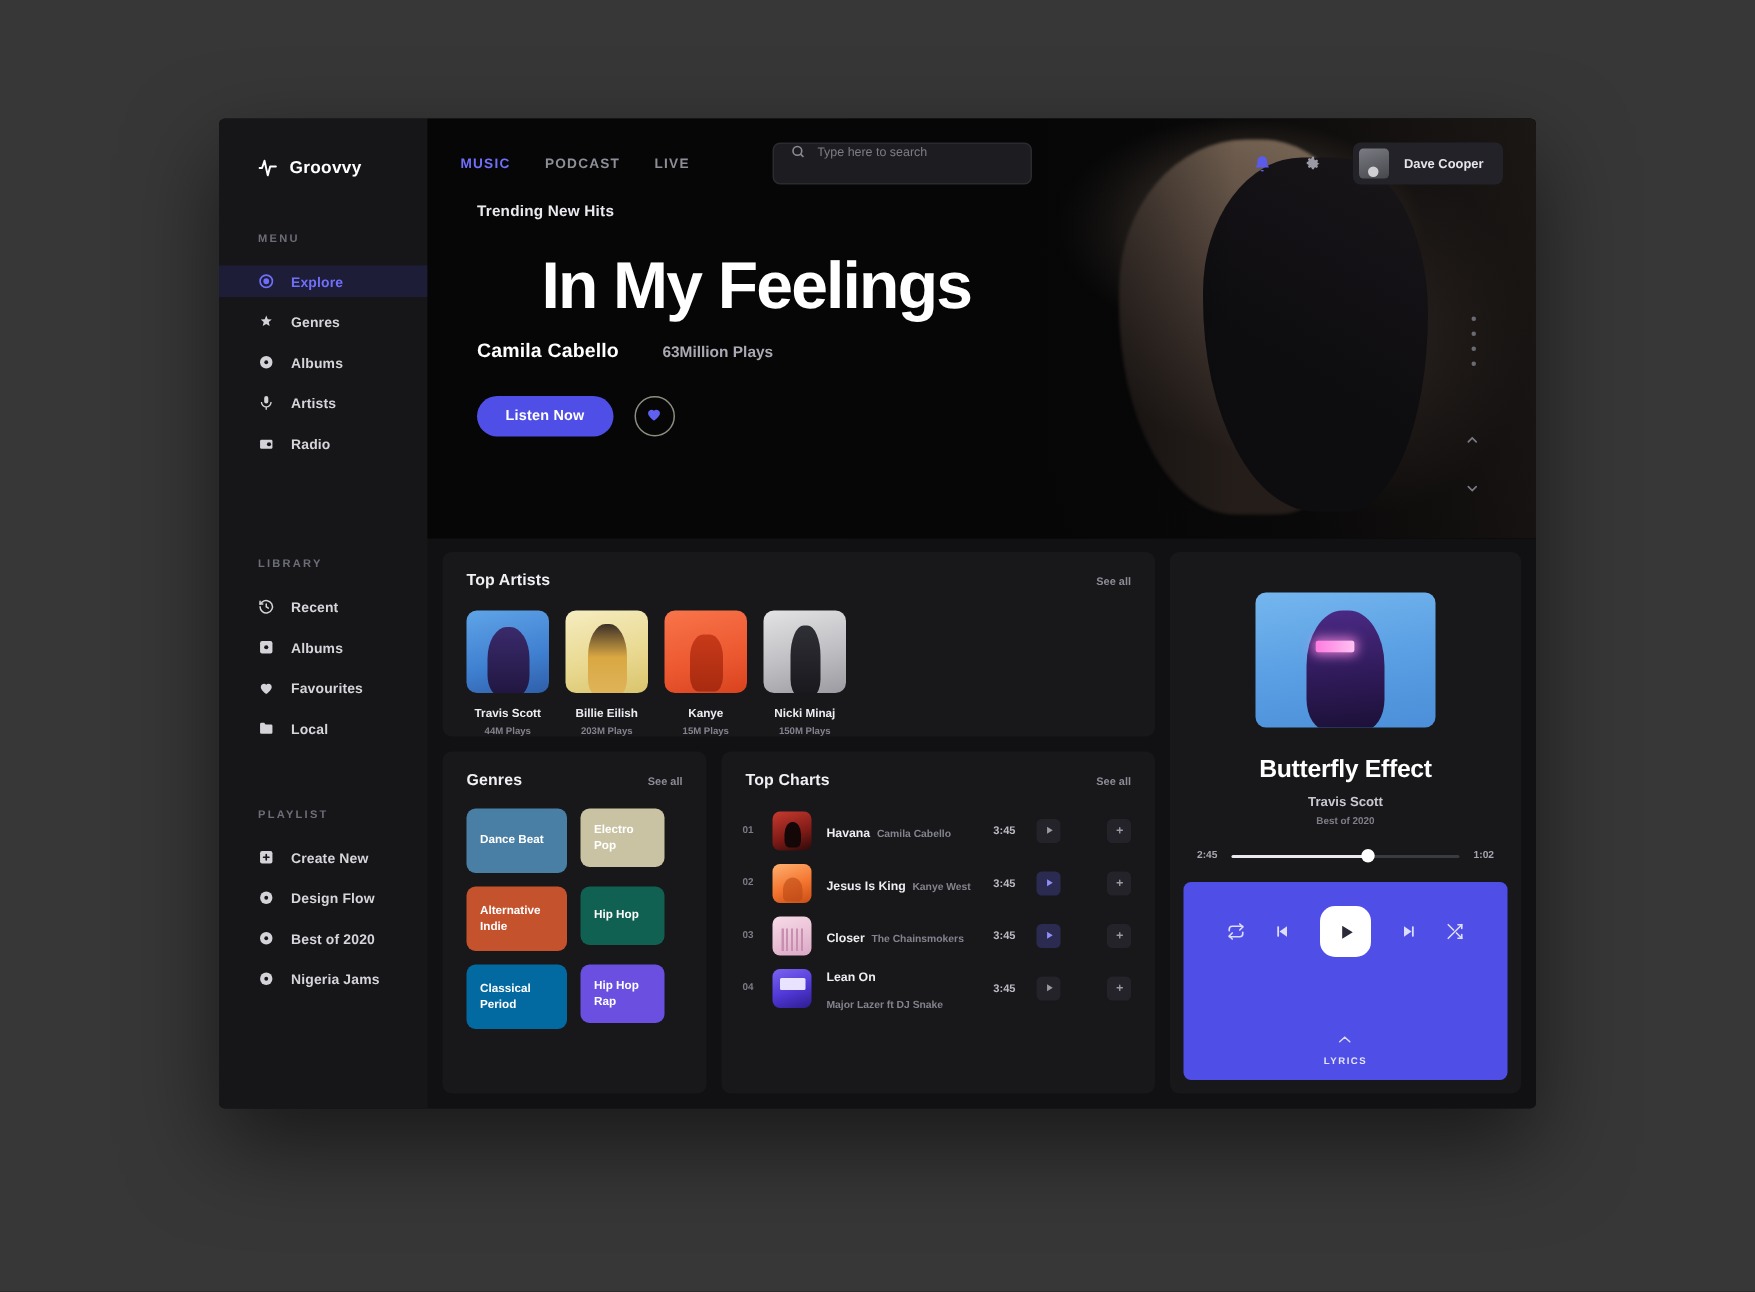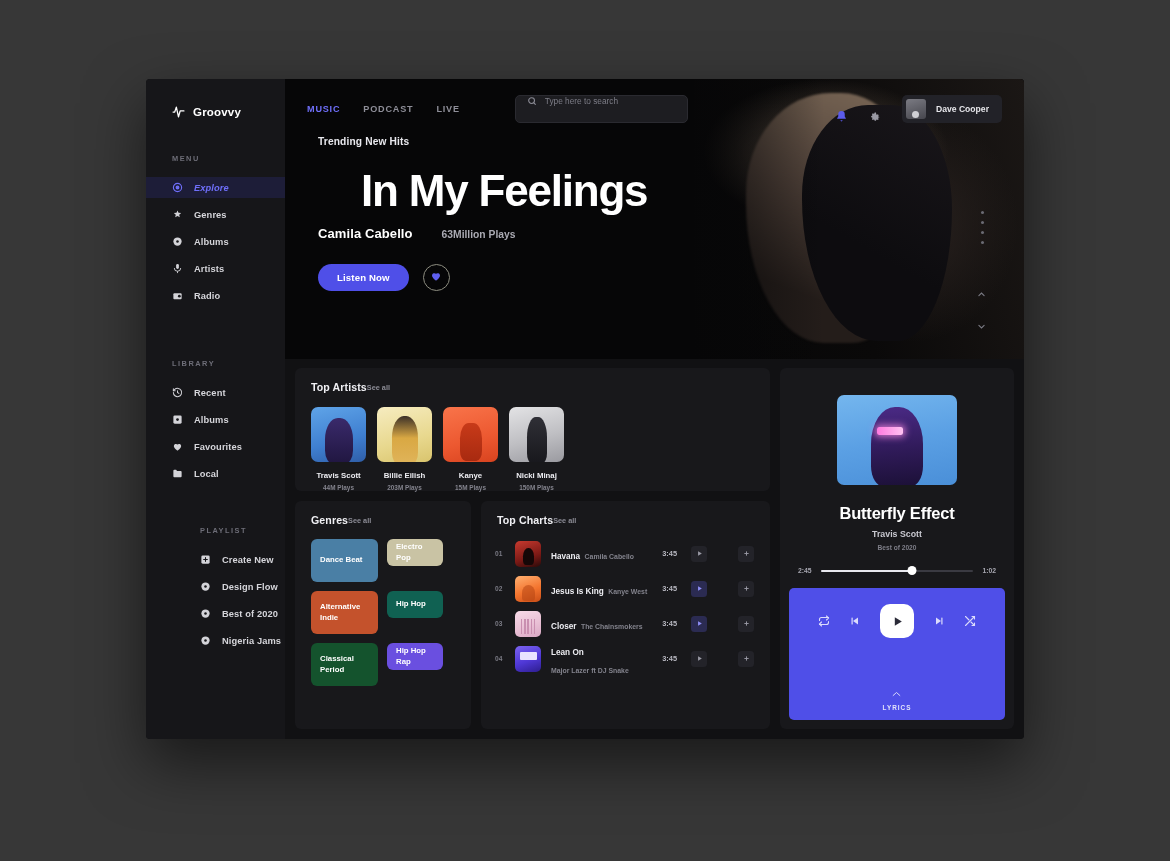--- a/index.html
+++ b/index.html
@@ -25,35 +25,35 @@
     background: #161619;
     padding: 22px 0 0 0;
     position: relative;
     display: flex; flex-direction: column;
   }
   .brand { display: flex; align-items: center; gap: 8px; padding: 4px 0 0 26px; }
   .brand-mark { width: 13px; height: 13px; color: #fff; display:flex; align-items:center; justify-content:center;}
   .brand-name { color: #fff; font-size: 11.5px; font-weight: 700; letter-spacing: .2px; }
 
   .nav-group { margin-top: 36px; }
-  .nav-group.lib { margin-top: 47px; }
-  .nav-group.pl { margin-top: 36px; padding-left: 28px; }
+  .nav-group.lib { margin-top: 59px; }
+  .nav-group.pl { margin-top: 36px; }
   .group-title {
     color: #6d6d77; font-size: 7.4px; font-weight: 700;
     letter-spacing: 1.5px; padding-left: 26px; margin-bottom: 14px;
   }
   .nav-item {
     display: flex; align-items: center; gap: 11px;
     height: 21px; padding-left: 26px; margin-bottom: 6px;
     position: relative; cursor: pointer;
   }
   .nav-item .ico { width: 11px; height: 11px; flex: 0 0 11px; display:flex; align-items:center; justify-content:center; color:#d3d3d8; }
   .nav-item .lbl { color: #d5d5da; font-size: 9.3px; font-weight: 600; letter-spacing: .1px; white-space: nowrap;}
   .nav-item.active { background: rgba(62,62,180,.20); }
-  .nav-item.active .lbl { color: #6f6ffa; font-style: italic; }
+  .nav-item.active .lbl { color: #6f6ffa; }
   .nav-item.active .ico { color: #6f6ffa; }
   .nav-item.active::after {
     content:""; position:absolute; right:-4px; top:-1px;
     width: 2.5px; height: 23px; background: #8a8aff; border-radius: 2px;
   }
 
   .device {
     margin: auto 0 22px 0;
     width: 103px; margin-left: 20px;
     background: #212125; border-radius: 5px;
@@ -143,41 +143,41 @@
     margin-left: 55px; width: 173px; height: 28px; border-radius: 5px;
     background:#1d1d21; border:1px solid #2a2a30;
     display:flex; align-items:flex-start; gap:8px; padding: 0 11px; cursor:text;
   }
   .search .ico { color:#8b8b95; display:flex;}
   .search input {
     background:transparent; border:none; outline:none; color:#cfcfd6;
     font-size:8.3px; font-family:"Liberation Sans", sans-serif; width:100%;
   }
   .search input::placeholder { color:#7d7d87;}
-  .top-right { margin-left:auto; display:flex; align-items:flex-end; gap: 21px;}
+  .top-right { margin-left:auto; display:flex; align-items:center; gap: 21px;}
   .icon-btn { color:#9a9aa4; cursor:pointer; display:flex; align-items:center;}
   .bell { color:#5b5bea; }
   .user-chip {
     display:flex; align-items:center; gap:10px;
     background:#222228; border-radius:5px; padding: 4px 13px 4px 4px; cursor:pointer;
   }
   .avatar {
     width:20px; height:20px; border-radius:3px; flex:0 0 20px;
     background: linear-gradient(160deg,#7b7b83 0%,#46464d 100%);
     display:flex; align-items:flex-end; justify-content:center; overflow:hidden;
   }
   .avatar .head { width:7px; height:7px; border-radius:50%; background:#cfcfd4; margin-bottom:1px;}
   .user-name { color:#e6e6ea; font-size:8.6px; font-weight:700;}
 
   
   .content { flex:1; padding: 9px 10px 10px 10px; display:flex; gap:10px; min-height:0;}
   .col-left { flex:1; display:flex; flex-direction:column; gap:10px; min-width:0;}
   .row-bottom { display:flex; gap:10px; flex:1; min-height:0;}
   .card { background:#18181b; border-radius:6px; }
-  .card-head { display:flex; align-items:center; justify-content:flex-start; padding: 13px 16px 0 16px;}
+  .card-head { display:flex; align-items:center; justify-content:space-between; padding: 13px 16px 0 16px;}
   .card-title { color:#f0f0f4; font-size:10.6px; font-weight:700; letter-spacing:.1px;}
   .see-all { color:#8c8c96; font-size:7.3px; font-weight:600; cursor:pointer;}
 
   
   .artists { display:flex; gap:11px; padding: 14px 16px 0 16px;}
   .artist { width:55px; cursor:pointer;}
   .artist-img { width:55px; height:55px; border-radius:7px; overflow:hidden; position:relative;}
   .artist-name { color:#ededf2; font-size:7.8px; font-weight:700; margin-top:9px; text-align:center;}
   .artist-plays { color:#83838d; font-size:6.4px; font-weight:600; margin-top:4px; text-align:center;}
   .ai0 { background: linear-gradient(165deg,#5fa4e8 0%,#3f7fd0 60%,#2f5ea8 100%); }
@@ -195,21 +195,21 @@
 
   
   .genres-card { width: 176px; flex: 0 0 176px; display:flex; flex-direction:column;}
   .genre-grid { display:flex; flex-wrap:wrap; gap:9px; padding: 13px 16px 16px 16px;}
   .genre {
     border-radius:6px; padding: 8px 9px;
     color:#fff; font-size:7.8px; font-weight:700; line-height:1.35; cursor:pointer;
     display:flex; align-items:center;
   }
   .genre.w-lg { width: 67px; height: 43px; }
-  .genre.w-sm { width: 56px; height: 27px; }
+  .genre.w-sm { width: 56px; height: 39px; }
 
   
   .charts-card { flex:1; display:flex; flex-direction:column; min-width:0;}
   .track-list { padding: 10px 16px 0 14px; }
   .track { display:flex; align-items:center; gap:10px; height:35px; cursor:pointer;}
   .track-idx { color:#7b7b85; font-size:6.6px; font-weight:700; width:10px; flex:0 0 10px;}
   .track-art { width:26px; height:26px; border-radius:5px; flex:0 0 26px; position:relative; overflow:hidden;}
   .ta0{background:linear-gradient(160deg,#c73a2f 0%,#7d1a16 60%,#2a0a09 100%);}
   .ta0::after{content:"";position:absolute;left:8px;top:7px;width:11px;height:17px;border-radius:48% 48% 28% 28%;background:#140707;}
   .ta1{background:linear-gradient(160deg,#ffb071 0%,#f4752f 55%,#c94d16 100%);}
@@ -549,21 +549,21 @@
           <section class="card genres-card">
             <div class="card-head">
               <span class="card-title">Genres</span>
               <span class="see-all">See all</span>
             </div>
             <div class="genre-grid">
               <div class="genre w-lg" style="background:#4a7fa5">Dance Beat</div>
               <div class="genre w-sm" style="background:#c9c3a4">Electro Pop</div>
               <div class="genre w-lg" style="background:#c4522c">Alternative Indie</div>
               <div class="genre w-sm" style="background:#106152">Hip Hop</div>
-              <div class="genre w-lg" style="background:#14532d">Classical Period</div>
+              <div class="genre w-lg" style="background:#0369a1">Classical Period</div>
               <div class="genre w-sm" style="background:#6a4fe0">Hip Hop Rap</div>
             </div>
           </section>
 
           <section class="card charts-card">
             <div class="card-head">
               <span class="card-title">Top Charts</span>
               <span class="see-all">See all</span>
             </div>
             <div class="track-list">

